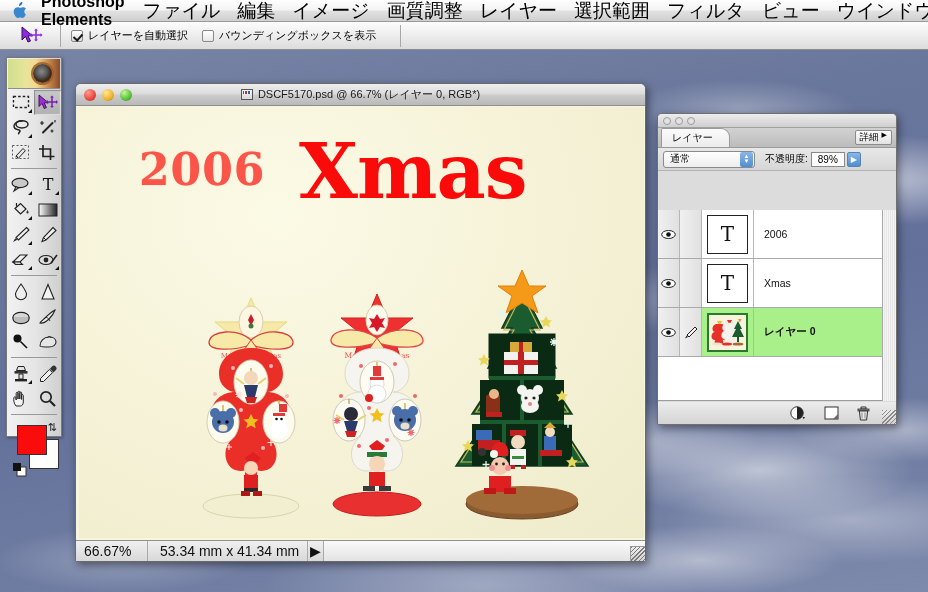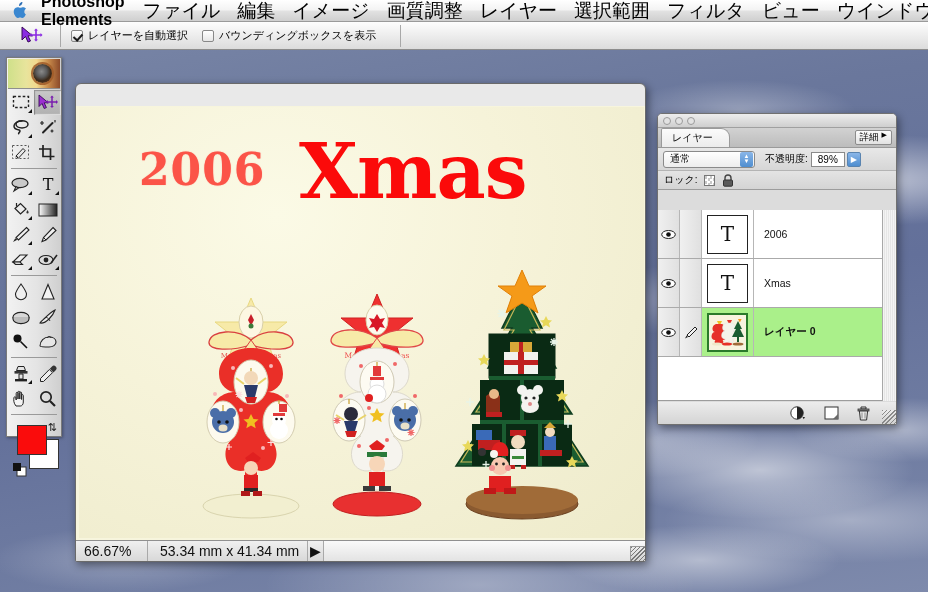--- a/index.html
+++ b/index.html
@@ -585,20 +585,31 @@
     <div class="mini-default">
       <svg width="14" height="14" viewBox="0 0 14 14">
           <rect x="4" y="4" width="9" height="9" fill="#fff" stroke="#333" stroke-width="1"></rect>
           <rect x="0" y="0" width="8" height="8" fill="#111"></rect>
         </svg>
     </div>
   </div>
 </div>
 
 <div id="docwin">
+  <div id="doctitle">
+    <div class="traffic">
+      <span class="tl red"></span>
+      <span class="tl yellow"></span>
+      <span class="tl green"></span>
+    </div>
+    <div class="doc-title-text">
+      <span class="doc-icon"></span>
+      <span>DSCF5170.psd @ 66.7% (レイヤー 0, RGB*)</span>
+    </div>
+  </div>
 
   <div id="canvas-area">
     <div id="photo">
       <div class="txt-2006" style="color: rgb(251, 84, 72);">2006</div>
       <div class="txt-xmas" style="color: rgb(251, 10, 10);">Xmas</div>
 
       <svg class="orn" style="left:96px;" width="150" height="250" viewBox="0 0 150 250">
         <ellipse cx="76" cy="236" rx="48" ry="12" fill="#f2efd0" stroke="#d9d4ae" stroke-width="1"></ellipse>
         <path d="M76 28 L86 52 L112 52 L92 68 L100 94 L76 79 L52 94 L60 68 L40 52 L66 52 Z" fill="#f7eaa8" stroke="#e8d880" stroke-width="1"></path>
         <ellipse cx="76" cy="52" rx="12" ry="16" fill="#fdf7e2" stroke="#d8cfa8"></ellipse>
@@ -847,30 +858,20 @@
   <div id="pal-modes">
     <div class="mode-select">
       <span>通常</span>
       <span class="stepper">▲<br>▼</span>
     </div>
     <span class="opacity-lbl">不透明度:</span>
     <div class="opacity-val">89%</div>
     <div class="opacity-arrow">▶</div>
   </div>
 
-  <div id="pal-lock">
-    <span>ロック:</span>
-    <span class="lock-chk"></span>
-    <span>
-      <svg width="12" height="13" viewBox="0 0 12 13">
-          <path d="M3 6 V4 a3 3 0 0 1 6 0 V6" fill="none" stroke="#444" stroke-width="1.4"></path>
-          <rect x="1.5" y="6" width="9" height="6.2" rx="1" fill="#5a5a5a" stroke="#333"></rect>
-        </svg>
-    </span>
-  </div>
 
   <div id="layer-list">
 
     <div class="layer-row">
       <div class="eye-cell">
         <svg width="15" height="11" viewBox="0 0 15 11">
             <ellipse cx="7.5" cy="5.5" rx="6.8" ry="4" fill="#fff" stroke="#222" stroke-width="1"></ellipse>
             <circle cx="7.5" cy="5.5" r="2.3" fill="#111"></circle>
           </svg>
       </div>

